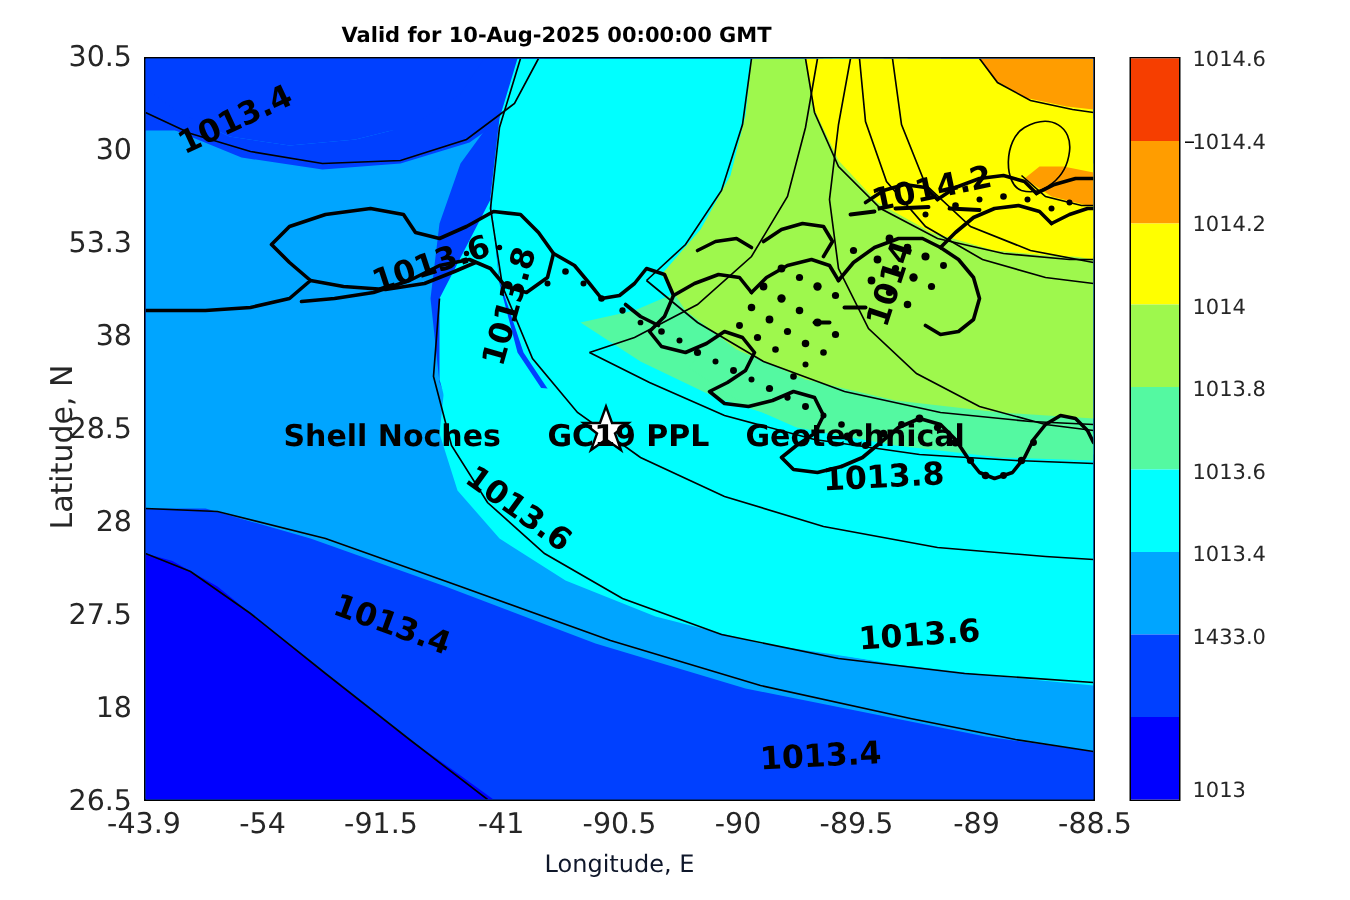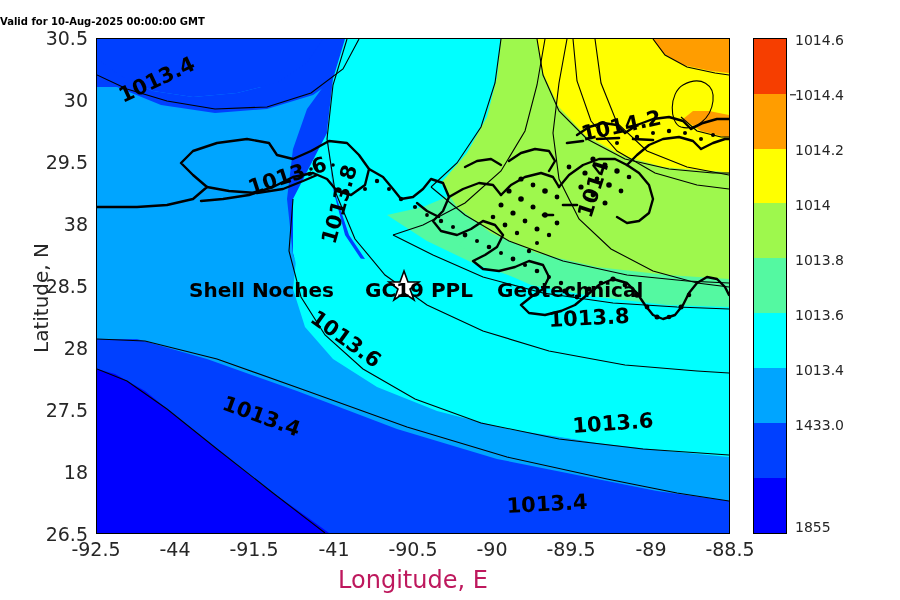--- a/index.html
+++ b/index.html
@@ -1,34 +1,34 @@
 <!DOCTYPE html>
 <html><head>
 <meta charset="utf-8">
 <style>
   html,body{margin:0;padding:0;background:#ffffff;}
   body{width:900px;height:600px;overflow:hidden;
        font-family:"DejaVu Sans","Liberation Sans",sans-serif;color:#262626;}
   #fig{position:relative;width:900px;height:600px;}
 
-  .ttl{position:absolute;left:0;top:16px;width:742px;
-       font-size:10px;font-weight:bold;color:#000;letter-spacing:0px;}
+  .ttl{position:absolute;left:0;top:16px;width:742px;text-align:center;
+       font-size:14px;font-weight:bold;color:#000;letter-spacing:0px;}
 
   .plotbox{position:absolute;left:96px;top:38px;width:634px;height:496px;
            border:1.4px solid #000;box-sizing:border-box;overflow:hidden;background:#0a4cf5;}
   .plotbox svg{display:block;}
 
   .ytick{position:absolute;right:0;transform:translateY(-50%);
          font-size:19px;color:#262626;text-align:right;white-space:nowrap;}
   .yticks{position:absolute;left:0px;top:38px;width:88px;height:496px;}
   .xticks{position:absolute;left:96px;top:538px;width:634px;height:30px;}
   .xtick{position:absolute;transform:translateX(-50%);font-size:19px;color:#262626;white-space:nowrap;}
 
   .xlab{position:absolute;left:96px;top:566px;width:634px;text-align:center;
-        font-size:24px;color:#be185d;}
+        font-size:16px;color:#0f172a;}
   .ylab{position:absolute;left:-99px;top:286px;width:280px;text-align:center;
         font-size:20px;color:#262626;transform:rotate(-90deg);}
 
   .cbar{position:absolute;left:753px;top:38px;width:34px;height:496px;
         border:1.2px solid #000;box-sizing:border-box;}
   .cseg{width:100%;}
   .cbticks{position:absolute;left:789px;top:38px;width:100px;height:496px;}
   .cbtick{position:absolute;left:6px;transform:translateY(-50%);font-size:14px;color:#262626;white-space:nowrap;}
   .cbmark{position:absolute;left:-5px;width:6px;height:1.4px;background:#000;transform:translateY(-50%);}
 
@@ -245,32 +245,32 @@
         <text class="maptext stn" x="92" y="258">Shell Noches</text>
         <text class="maptext stn" x="268" y="258">GC19 PPL</text>
         <text class="maptext stn" x="400" y="258">Geotechnical</text>
       </g>
     </svg>
   </div>
 
   <div class="yticks">
     <div class="ytick" style="top:0px">30.5</div>
     <div class="ytick" style="top:62px">30</div>
-    <div class="ytick" style="top:124px">29.5</div>
+    <div class="ytick" style="top:124px">53.3</div>
     <div class="ytick" style="top:186px">38</div>
     <div class="ytick" style="top:248px">28.5</div>
     <div class="ytick" style="top:310px">28</div>
     <div class="ytick" style="top:372px">27.5</div>
     <div class="ytick" style="top:434px">18</div>
     <div class="ytick" style="top:496px">26.5</div>
   </div>
 
   <div class="xticks">
-    <div class="xtick" style="left:0px">-92.5</div>
-    <div class="xtick" style="left:79px">-44</div>
+    <div class="xtick" style="left:0px">-43.9</div>
+    <div class="xtick" style="left:79px">-54</div>
     <div class="xtick" style="left:158px">-91.5</div>
     <div class="xtick" style="left:238px">-41</div>
     <div class="xtick" style="left:317px">-90.5</div>
     <div class="xtick" style="left:396px">-90</div>
     <div class="xtick" style="left:475px">-89.5</div>
     <div class="xtick" style="left:555px">-89</div>
     <div class="xtick" style="left:634px">-88.5</div>
   </div>
 
   <div class="xlab">Longitude, E</div>
@@ -290,16 +290,16 @@
 
   <div class="cbticks">
     <div class="cbtick" style="top:2px">1014.6</div>
     <div class="cbtick" style="top:57px">1014.4<span class="cbmark" style="top:50%"></span></div>
     <div class="cbtick" style="top:112px">1014.2</div>
     <div class="cbtick" style="top:167px">1014</div>
     <div class="cbtick" style="top:222px">1013.8</div>
     <div class="cbtick" style="top:277px">1013.6</div>
     <div class="cbtick" style="top:332px">1013.4</div>
     <div class="cbtick" style="top:387px">1433.0</div>
-    <div class="cbtick" style="top:489px">1855</div>
+    <div class="cbtick" style="top:489px">1013</div>
   </div>
 
 </div>
 
 </body></html>

